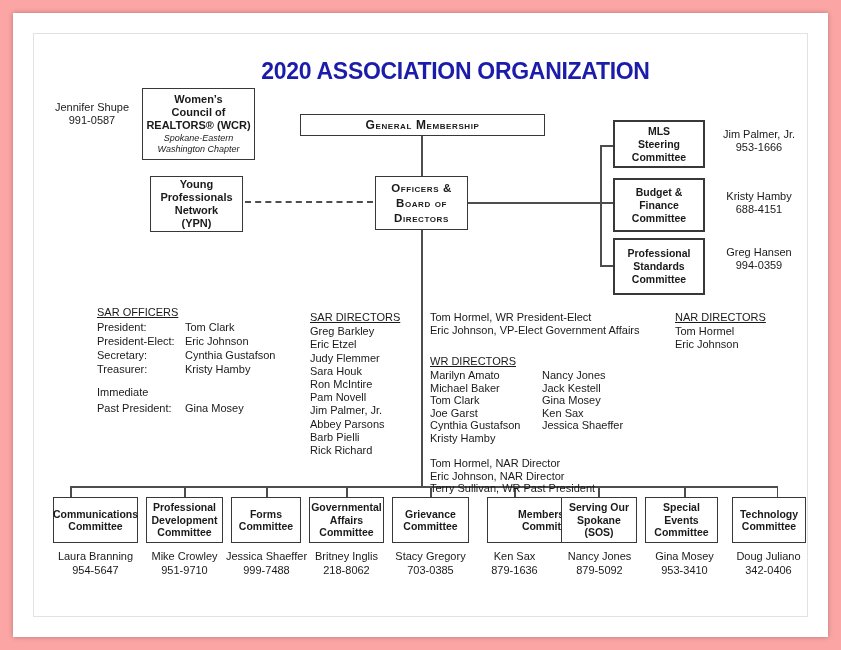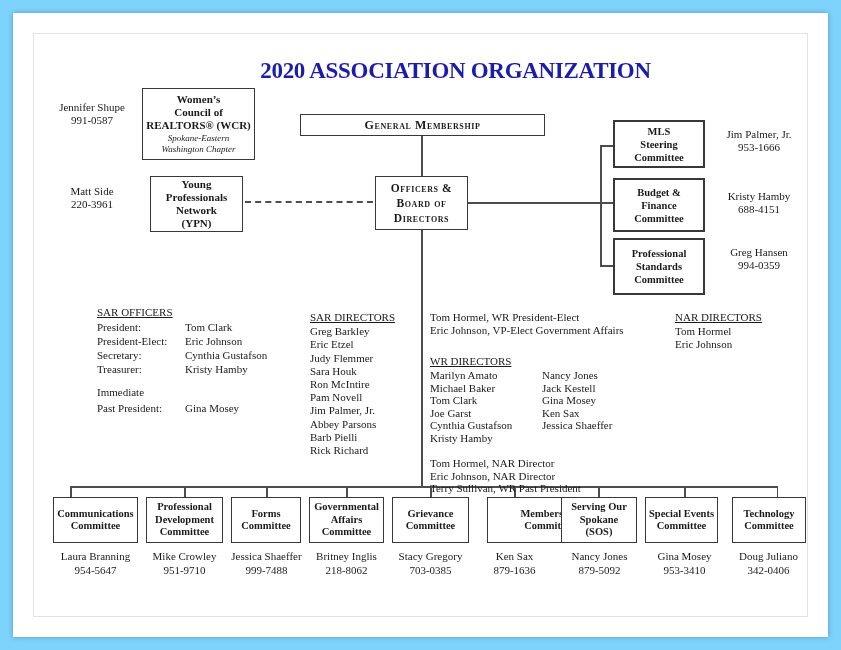--- a/index.html
+++ b/index.html
@@ -1,17 +1,17 @@
 <!DOCTYPE html>
 <html><head>
 <meta charset="utf-8">
 <style>
   html,body { margin:0; padding:0; background:#b3b3b3; }
-  .canvas { position:relative; width:841px; height:650px; background:#7dd3fc;
-            font-family:Liberation Serif, serif; color:#1a1a1a; overflow:hidden; }
+  .canvas { position:relative; width:841px; height:650px; background:#fca5a5;
+            font-family:Liberation Sans, sans-serif; color:#1a1a1a; overflow:hidden; }
   .mat  { position:absolute; inset:13px; background:#fff; box-shadow:0 0 5px rgba(0,0,0,.28); }
   .page { position:absolute; left:33px; top:33px; right:33px; bottom:33px;
           background:#fff; border:1px solid #e2e2e2; }
   .content { position:absolute; inset:0; }
 
   .title { position:absolute; left:70px; right:0; top:58px; text-align:center;
            font-size:23px; font-weight:bold; color:#1c1caa; letter-spacing:-0.3px; }
 
   .pre { white-space:pre-line; }
 
@@ -59,24 +59,20 @@
 Council of
 REALTORS® (WCR)</div>
       <div class="box-sub pre">Spokane-Eastern
 Washington Chapter</div>
     </div>
 
     <div class="box" style="left:300px; top:114px; width:245px; height:22px;">
       <div class="smallcaps" style="font-size:12px;">General Membership</div>
     </div>
 
-    <div class="contact" style="left:40px; top:185px; width:104px;">
-      <div>Matt Side</div>
-      <div>220-3961</div>
-    </div>
     <div class="box" style="left:150px; top:176px; width:93px; height:56px;">
       <div class="box-title pre">Young
 Professionals
 Network
 (YPN)</div>
     </div>
 
     <div class="box" style="left:375px; top:176px; width:93px; height:54px;">
       <div class="smallcaps pre" style="font-size:11.5px; line-height:15px;">Officers &amp;
 Board of

